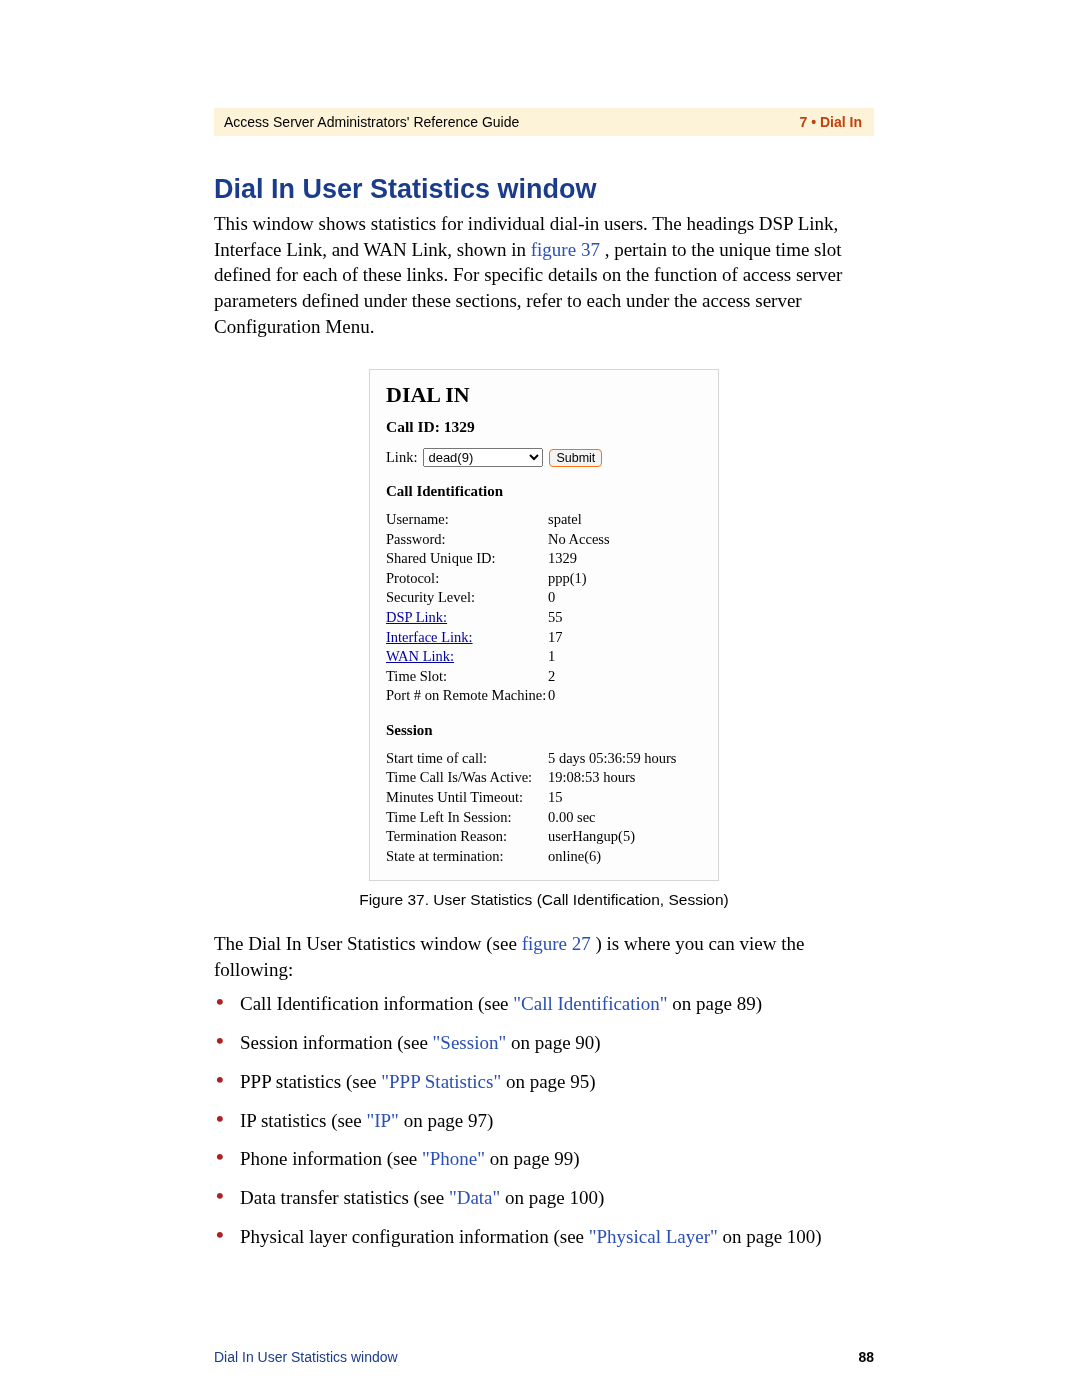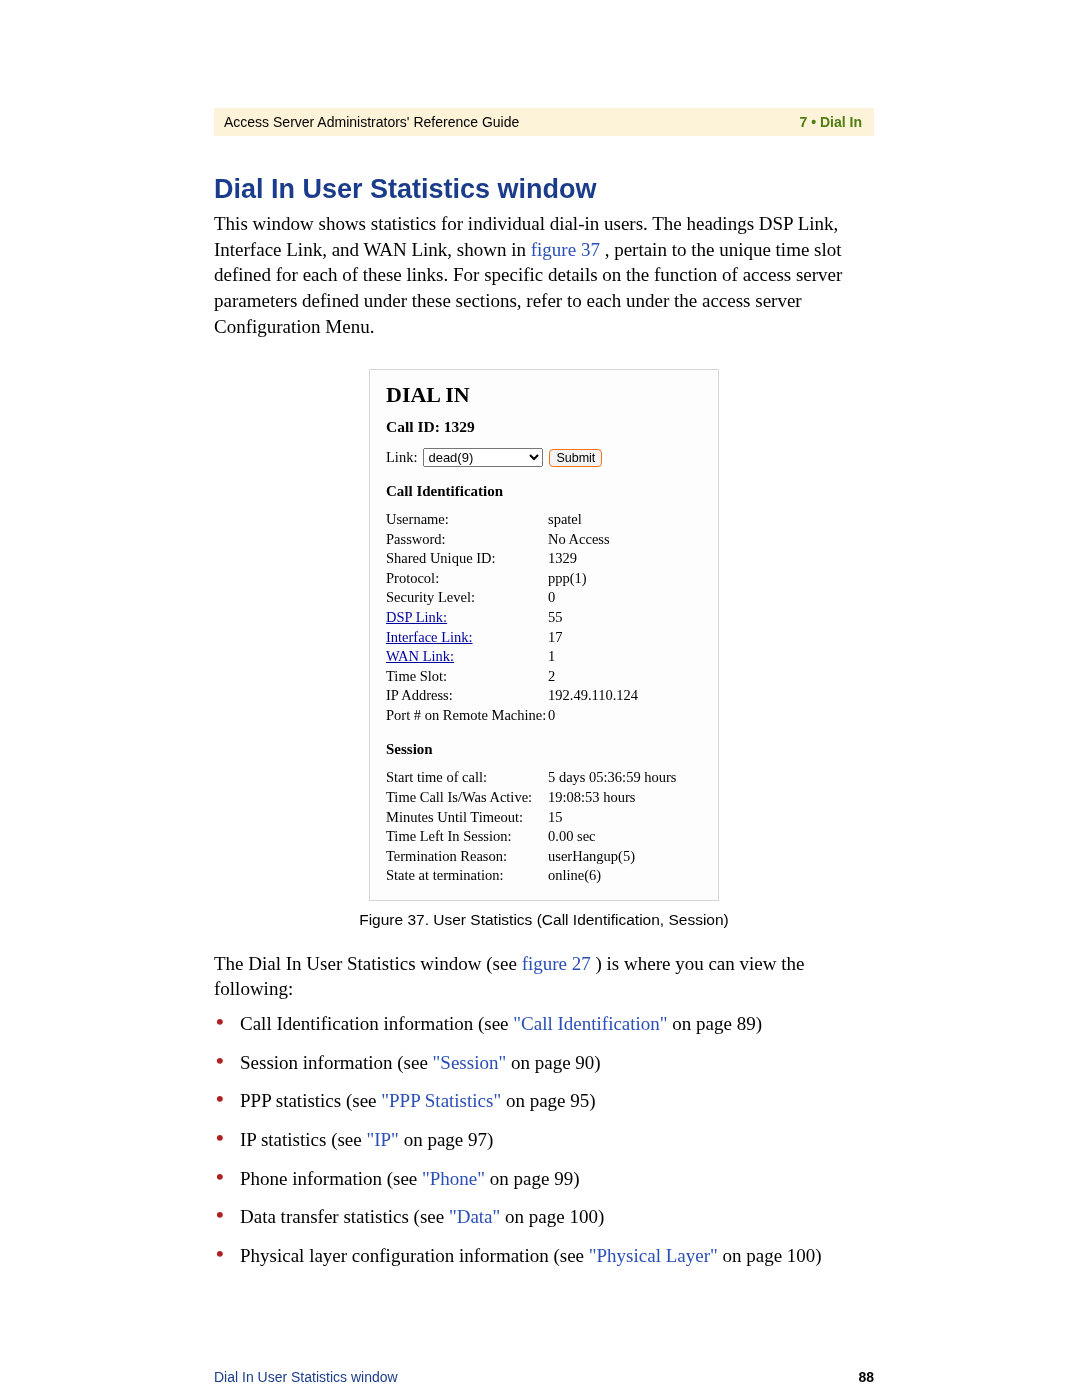--- a/index.html
+++ b/index.html
@@ -19,21 +19,21 @@
     margin: 48px 100px 0 108px;
     background: #fdf3d9;
     padding: 6px 12px 6px 10px;
     display: flex;
     justify-content: space-between;
     align-items: center;
     font-family: Arial, Helvetica, sans-serif;
     font-size: 14px;
   }
   .header-left { color: #000; }
-  .header-right { color: #4d7c0f; font-weight: bold; }
+  .header-right { color: #c2410c; font-weight: bold; }
   .content {
     margin: 38px 100px 0 108px;
   }
   h1.section-title {
     font-family: Arial, Helvetica, sans-serif;
     font-size: 27px;
     font-weight: bold;
     color: #1b3c8a;
     margin: 10px 0 6px 0;
   }
@@ -217,24 +217,20 @@
             </div>
             <div class="kv">
               <span class="k"><a>WAN Link:</a></span>
               <span class="v">1</span>
             </div>
             <div class="kv">
               <span class="k">Time Slot:</span>
               <span class="v">2</span>
             </div>
             <div class="kv">
-              <span class="k">IP Address:</span>
-              <span class="v">192.49.110.124</span>
-            </div>
-            <div class="kv">
               <span class="k">Port # on Remote Machine:</span>
               <span class="v">0</span>
             </div>
           </div>
 
         <div class="fig-h3">Session</div>
 
         <div id="session-block">
             <div class="kv">
               <span class="k">Start time of call:</span>

